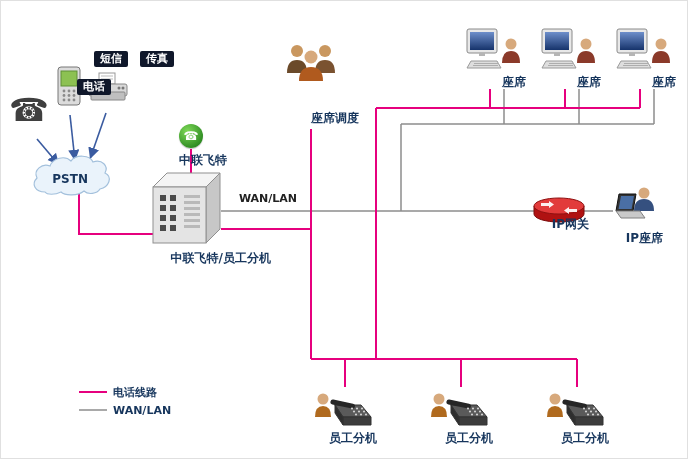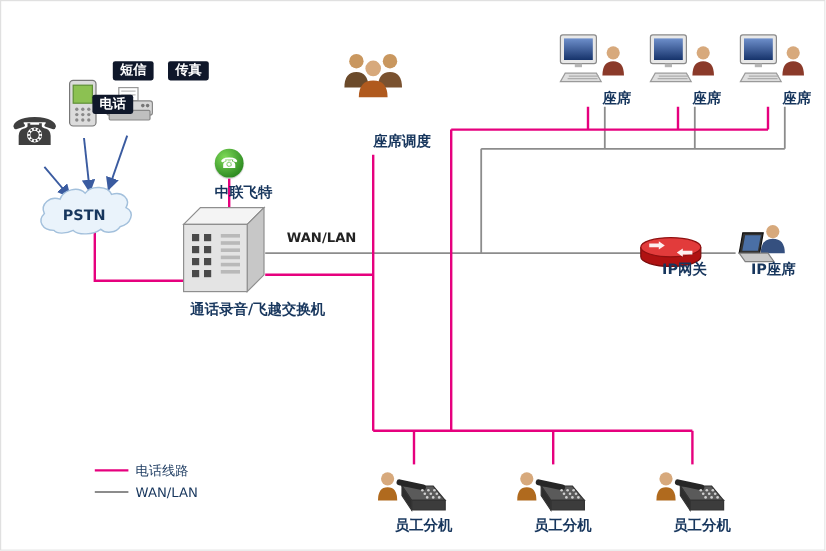--- a/index.html
+++ b/index.html
@@ -12,21 +12,21 @@
   .lbl{
     position:absolute;font-weight:bold;font-size:12px;color:#17365D;
     text-align:right;line-height:14px;white-space:nowrap;
   }
   .tag{
     position:absolute;font-weight:bold;font-size:11px;color:#ffffff;
     background:#0f172a;padding:1px 6px;border-radius:2px;line-height:14px;white-space:nowrap;margin-left:44px;
   }
   .note{color:#222222;}
   .lgd{
-    position:absolute;font-weight:normal;font-size:11px;color:#17365D;
+    position:absolute;font-weight:bold;font-size:11px;color:#17365D;
     line-height:13px;white-space:nowrap;text-align:center;
   }
   .glyph-phone{
     position:absolute;left:8px;top:92px;font-size:32px;line-height:34px;color:#3F3F3F;
   }
   .recorder{
     position:absolute;left:178px;top:123px;width:24px;height:24px;border-radius:50%;
     background:radial-gradient(circle at 35% 30%, #7ED957, #2E8B22 75%);
     display:flex;align-items:center;justify-content:center;
     color:#ffffff;font-size:12px;line-height:12px;box-shadow:0 1px 1px rgba(0,0,0,.25);
@@ -211,30 +211,30 @@
   <div class="recorder">
     <span>☎</span>
   </div>
 
   <div class="tag" style="left:32px;top:78px">电话</div>
   <div class="tag" style="left:49px;top:50px">短信</div>
   <div class="tag" style="left:95px;top:50px">传真</div>
 
   <div class="lbl" style="left:31px;top:171px;width:56px">PSTN</div>
   <div class="lbl" style="left:154px;top:152px;width:72px">中联飞特</div>
-  <div class="lbl" style="left:110px;top:250px;width:160px">通话录音/飞越交换机</div>
+  <div class="lbl" style="left:110px;top:250px;width:160px">中联飞特/员工分机</div>
   <div class="lbl note" style="left:230px;top:191px;width:66px;font-size:11px">WAN/LAN</div>
   <div class="lbl" style="left:296px;top:110px;width:62px">座席调度</div>
 
   <div class="lbl" style="left:465px;top:74px;width:60px">座席</div>
   <div class="lbl" style="left:540px;top:74px;width:60px">座席</div>
   <div class="lbl" style="left:615px;top:74px;width:60px">座席</div>
 
   <div class="lbl" style="left:528px;top:216px;width:60px">IP网关</div>
-  <div class="lbl" style="left:602px;top:216px;width:60px">IP座席</div>
+  <div class="lbl" style="left:602px;top:230px;width:60px">IP座席</div>
 
   <div class="lbl" style="left:312px;top:430px;width:64px">员工分机</div>
   <div class="lbl" style="left:428px;top:430px;width:64px">员工分机</div>
   <div class="lbl" style="left:544px;top:430px;width:64px">员工分机</div>
 
   <div class="lgd" style="left:112px;top:385px">电话线路</div>
   <div class="lgd" style="left:112px;top:403px">WAN/LAN</div>
 
 </div>
 

